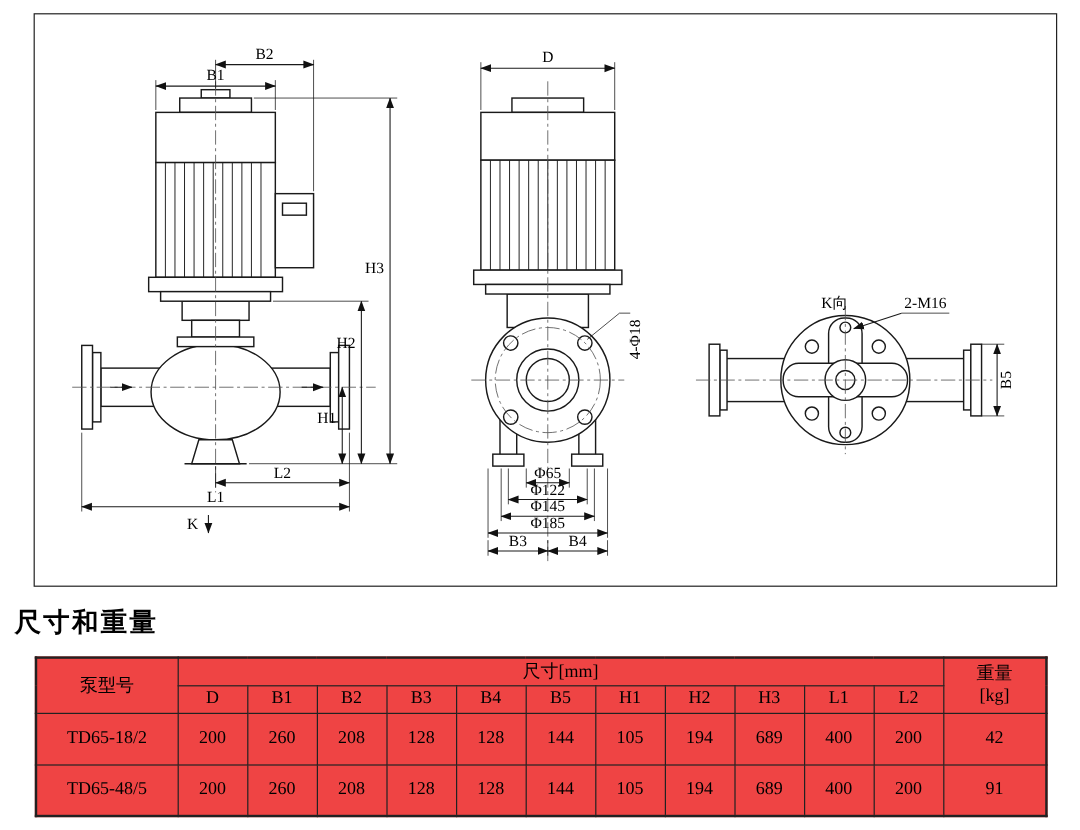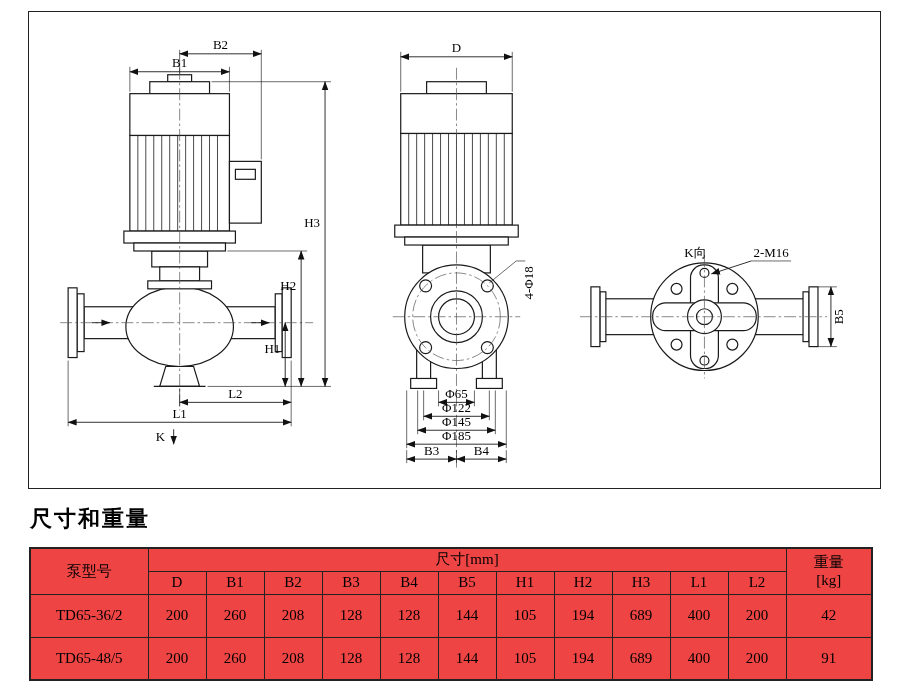--- a/index.html
+++ b/index.html
@@ -11,21 +11,21 @@
 
   
   .outf{fill:#fff;stroke:#1a1a1a;stroke-width:1.2}
   .out{fill:none;stroke:#1a1a1a;stroke-width:1.2}
   .fins{fill:none;stroke:#1a1a1a;stroke-width:.8}
   .dim{fill:none;stroke:#1a1a1a;stroke-width:.9}
   .ext{fill:none;stroke:#1a1a1a;stroke-width:.65}
   .cl{fill:none;stroke:#555;stroke-width:.7;stroke-dasharray:12 3 2.5 3}
   svg text{font-family:"Liberation Serif",serif;font-size:13px;fill:#000}
 
-  .title{position:absolute;left:30px;top:504px;font-family:"DejaVu Sans",sans-serif;
+  .title{position:absolute;left:12px;top:504px;font-family:"DejaVu Sans",sans-serif;
          font-weight:bold;font-size:22px;letter-spacing:2px;color:#000}
 
   table.dims{position:absolute;left:29px;top:547px;width:842px;border-collapse:collapse;
              table-layout:fixed;font-size:15px;background:#ef4444;border:2px solid #222}
   table.dims th,table.dims td{border:1px solid #222;text-align:center;vertical-align:middle;
              font-weight:normal;padding:0;overflow:hidden;white-space:nowrap}
   tr.hrow{height:23px}
   tr.drow{height:43px}
   .wh div{line-height:1.25}
 </style>
@@ -262,21 +262,21 @@
         <th>B3</th>
         <th>B4</th>
         <th>B5</th>
         <th>H1</th>
         <th>H2</th>
         <th>H3</th>
         <th>L1</th>
         <th>L2</th>
       </tr>
       <tr class="drow">
-        <td>TD65-36/2</td>
+        <td>TD65-18/2</td>
         <td>200</td>
         <td>260</td>
         <td>208</td>
         <td>128</td>
         <td>128</td>
         <td>144</td>
         <td>105</td>
         <td>194</td>
         <td>689</td>
         <td>400</td>

